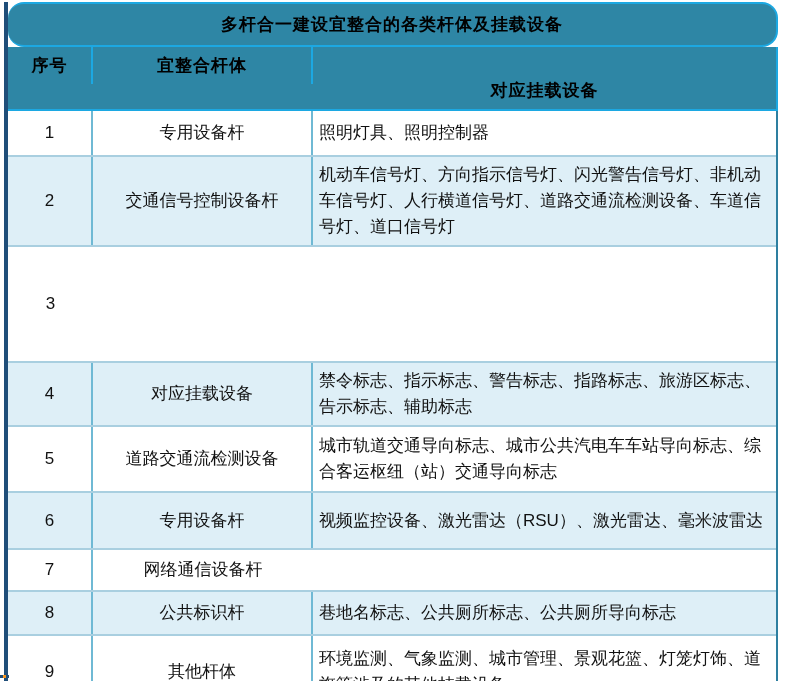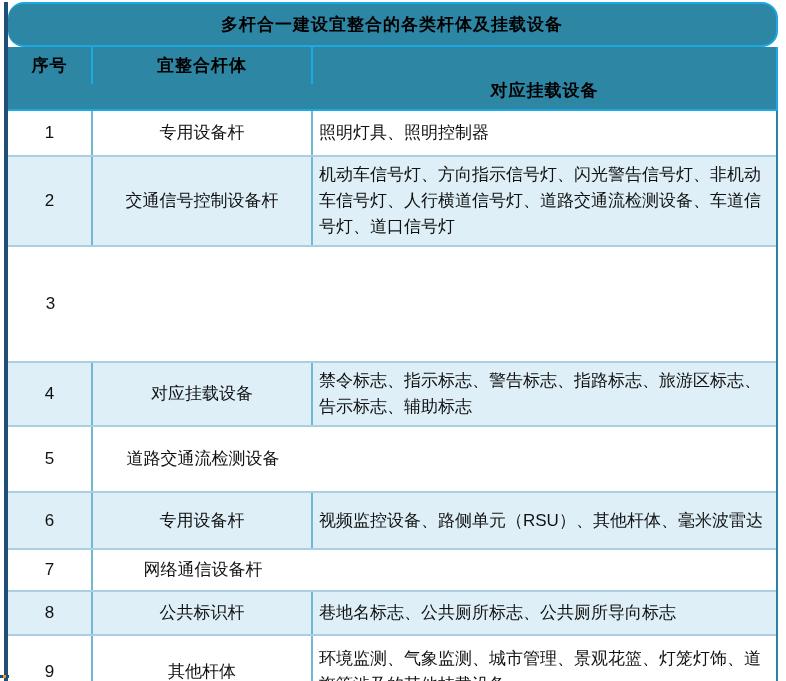--- a/index.html
+++ b/index.html
@@ -102,25 +102,26 @@
       <div class="cell">3</div>
     </div>
     <div class="row">
       <div class="cell">4</div>
       <div class="cell">对应挂载设备</div>
       <div class="cell devices">禁令标志、指示标志、警告标志、指路标志、旅游区标志、告示标志、辅助标志</div>
     </div>
     <div class="row">
       <div class="cell">5</div>
       <div class="cell">道路交通流检测设备</div>
+      <div class="cell devices">城市轨道交通导向标志、城市公共汽电车车站导向标志、综合客运枢纽（站）交通导向标志</div>
     </div>
     <div class="row">
       <div class="cell">6</div>
       <div class="cell">专用设备杆</div>
-      <div class="cell devices">视频监控设备、路侧单元（RSU）、其他杆体、毫米波雷达</div>
+      <div class="cell devices">视频监控设备、激光雷达（RSU）、激光雷达、毫米波雷达</div>
     </div>
     <div class="row">
       <div class="cell">7</div>
       <div class="cell">网络通信设备杆</div>
     </div>
     <div class="row">
       <div class="cell">8</div>
       <div class="cell">公共标识杆</div>
       <div class="cell devices">巷地名标志、公共厕所标志、公共厕所导向标志</div>
     </div>

